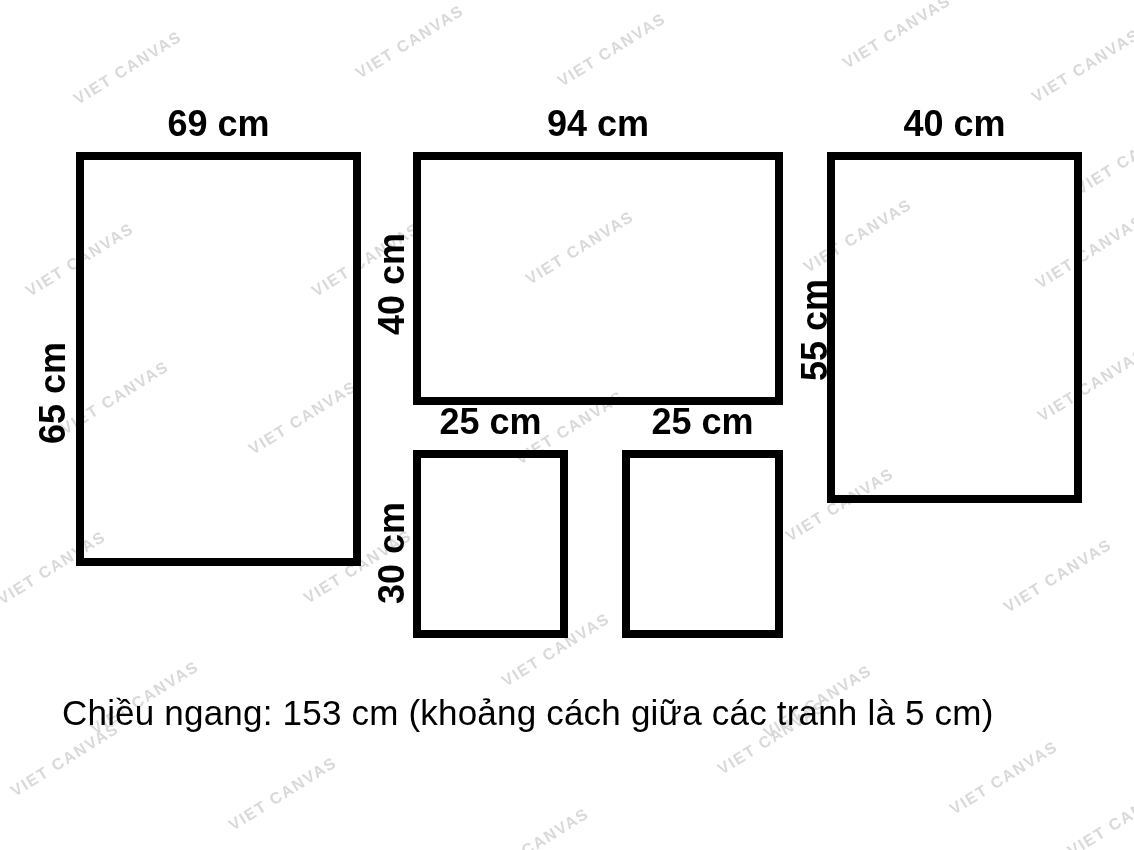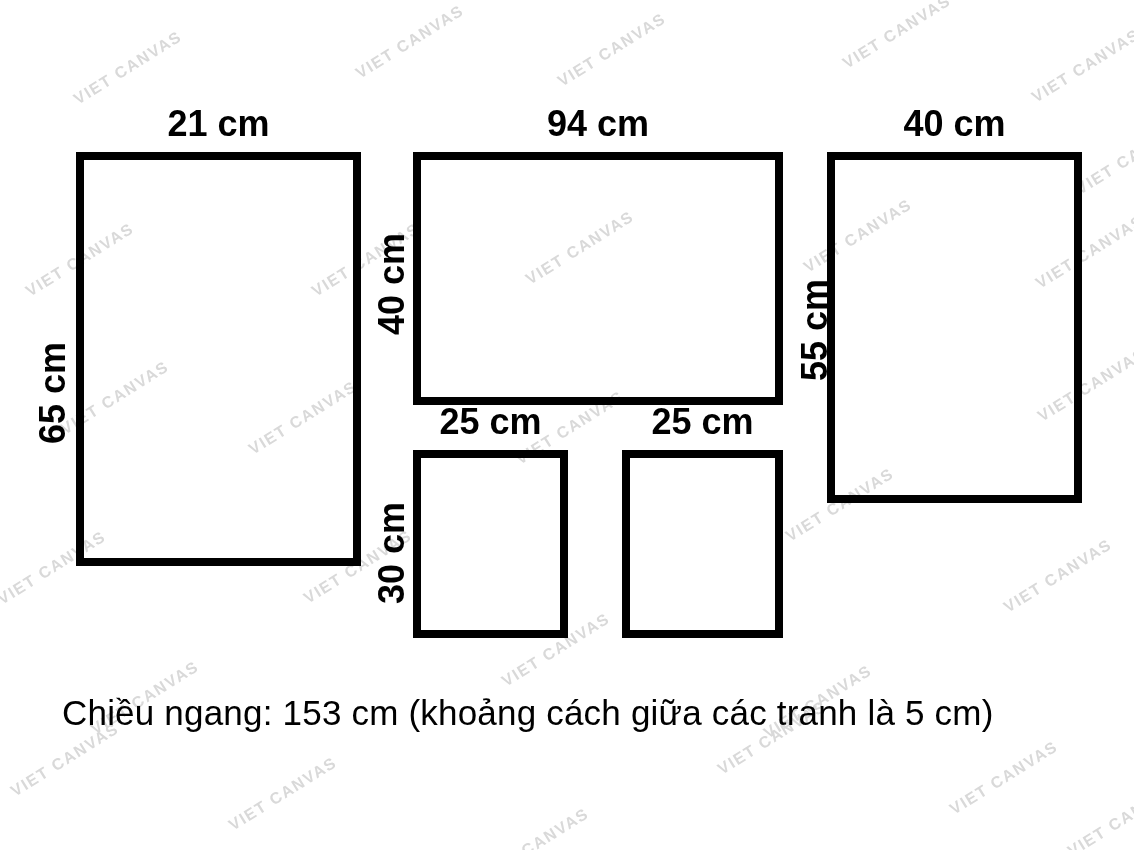--- a/index.html
+++ b/index.html
@@ -96,21 +96,21 @@
       <span class="watermark" style="left: 65px; top: 760px; color: rgb(217, 217, 217); transform: translate(-50%, -50%) rotate(-32deg);">VIET CANVAS</span>
       <span class="watermark" style="left: 283px; top: 794px; color: rgb(217, 217, 217); transform: translate(-50%, -50%) rotate(-32deg);">VIET CANVAS</span>
       <span class="watermark" style="left: 535px; top: 845px; color: rgb(217, 217, 217); transform: translate(-50%, -50%) rotate(-32deg);">VIET CANVAS</span>
       <span class="watermark" style="left: 772px; top: 738px; color: rgb(217, 217, 217); transform: translate(-50%, -50%) rotate(-32deg);">VIET CANVAS</span>
       <span class="watermark" style="left: 1004px; top: 778px; color: rgb(217, 217, 217); transform: translate(-50%, -50%) rotate(-32deg);">VIET CANVAS</span>
       <span class="watermark" style="left: 1122px; top: 820px; color: rgb(217, 217, 217); transform: translate(-50%, -50%) rotate(-32deg);">VIET CANVAS</span>
     </div>
 
   <div class="frame-group" style="left: 76px; top: 152px;">
     <div class="frame-rect" style="width: 285px; height: 414px; border-color: rgb(0, 0, 0);"></div>
-    <div class="wlabel" style="left: -60px; width: 405px; top: -48px;">21 cm</div>
+    <div class="wlabel" style="left: -60px; width: 405px; top: -48px;">69 cm</div>
     <div class="hlabel" style="left: -23px; top: 241px;">65 cm</div>
   </div>
 
   <div class="frame-group" style="left: 413px; top: 152px;">
     <div class="frame-rect" style="width: 370px; height: 253px; border-color: rgb(0, 0, 0);"></div>
     <div class="wlabel" style="left: -60px; width: 490px; top: -48px;">94 cm</div>
     <div class="hlabel" style="left: -21px; top: 131.5px;">40 cm</div>
   </div>
 
   <div class="frame-group" style="left: 827px; top: 152px;">

